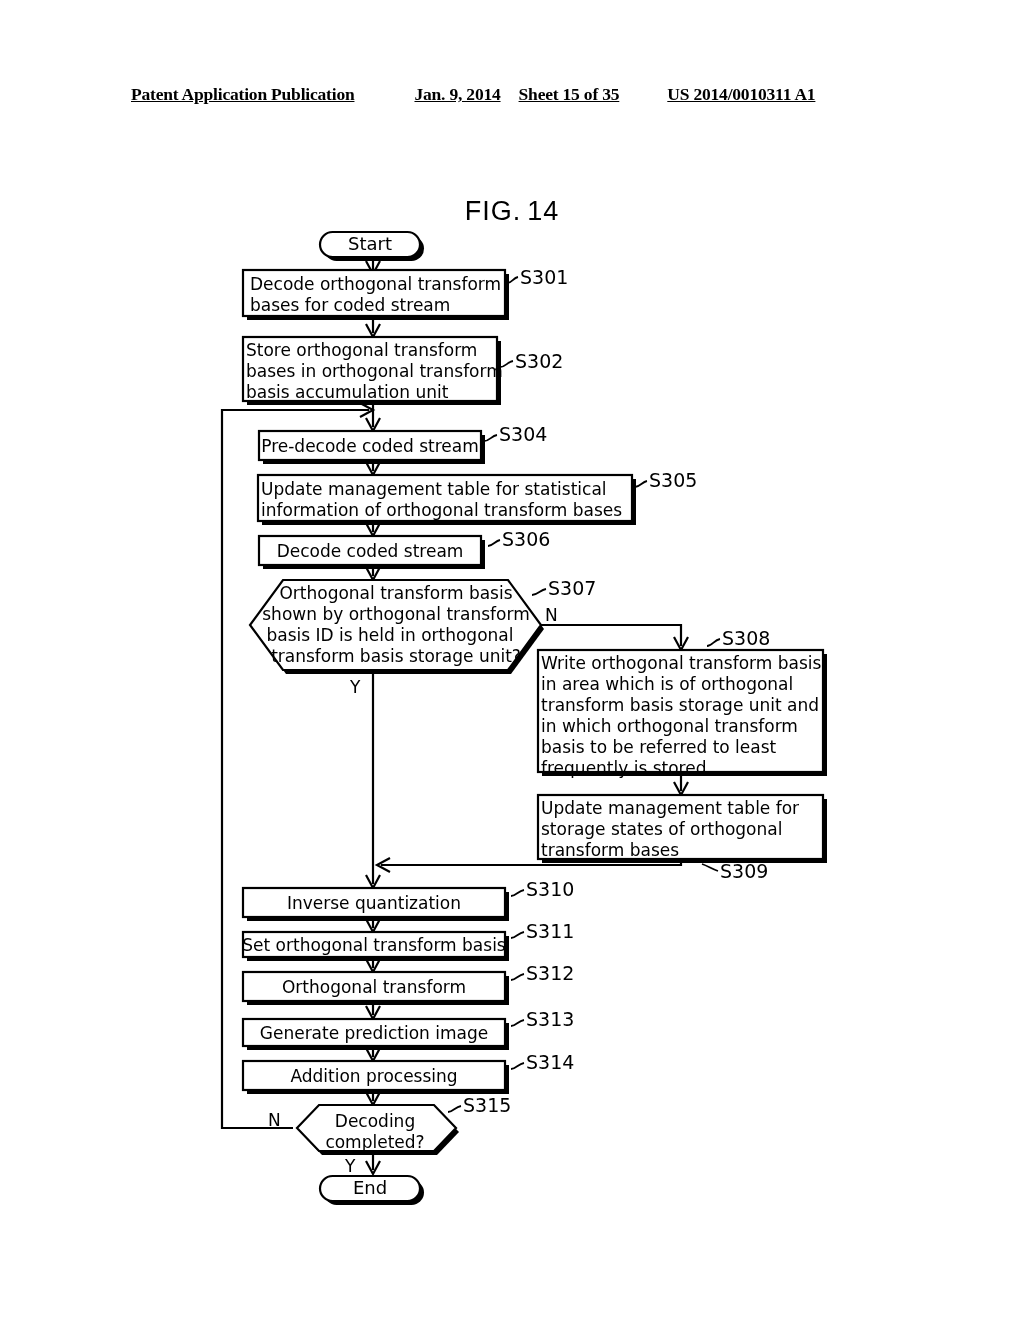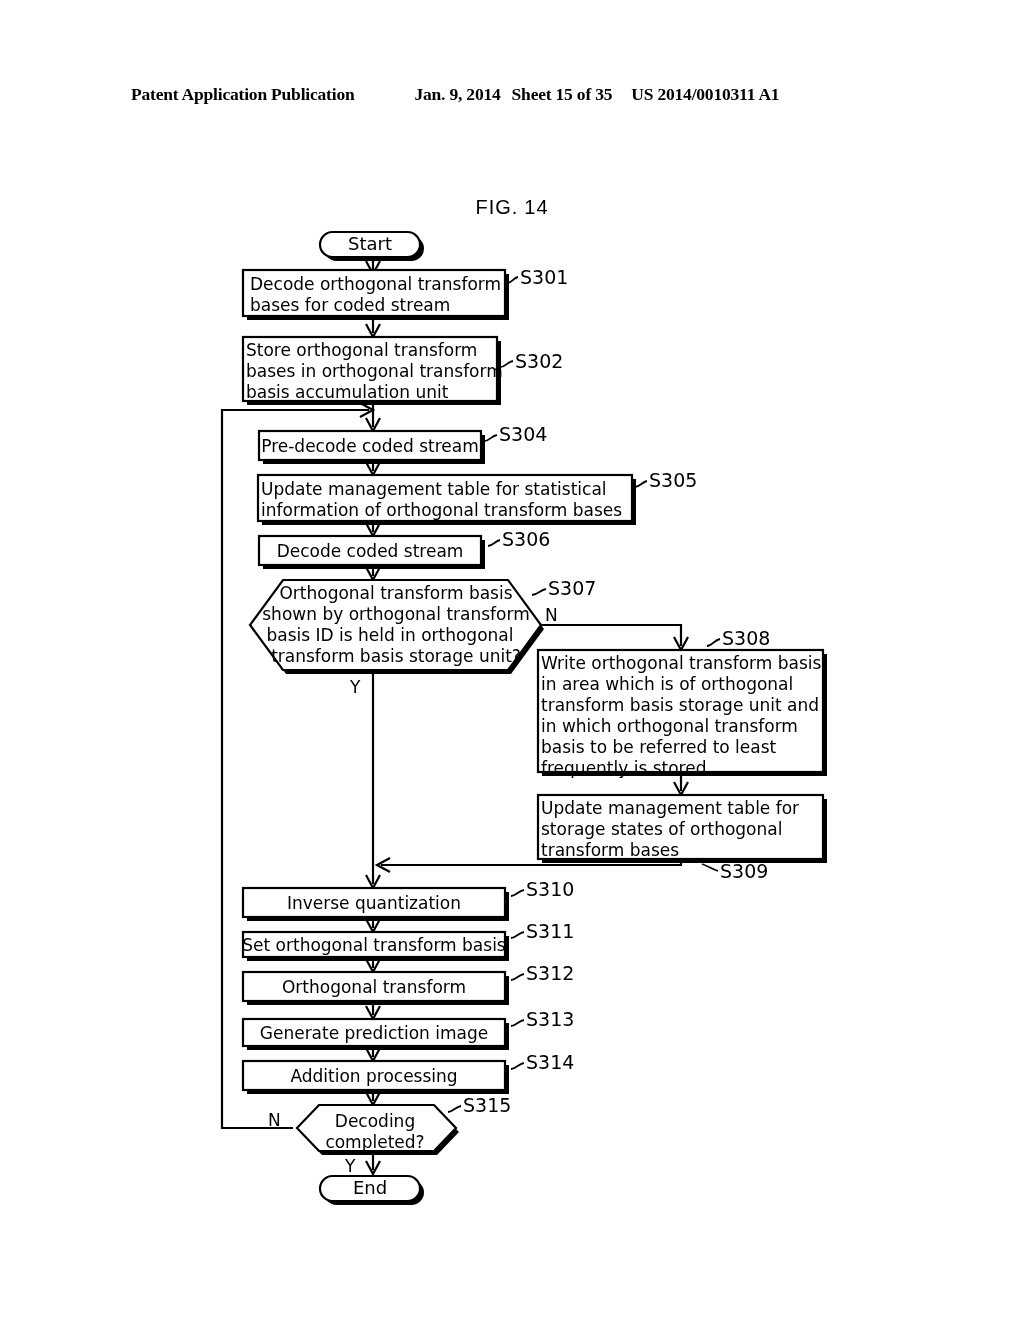--- a/index.html
+++ b/index.html
@@ -24,34 +24,35 @@
     left: 131px;
     width: 762px;
     height: 24px;
     display: flex;
     align-items: baseline;
     font-family: "Liberation Serif", serif;
     font-weight: bold;
     font-size: 17.5px;
     letter-spacing: -0.2px;
     white-space: nowrap;
+    text-decoration: underline;
   }
   .hdr-pub   { flex: 0 0 auto; }
   .hdr-date  { flex: 0 0 auto; margin-left: 60px; }
-  .hdr-sheet { flex: 0 0 auto; margin-left: 11px; }
-  .hdr-num   { flex: 0 0 auto; margin-left: 19px; }
+  .hdr-sheet { flex: 0 0 auto; margin-left: 18px; }
+  .hdr-num   { flex: 0 0 auto; margin-left: 48px; }
 
   
   .fig-title {
     position: absolute;
     top: 196px;
     left: 0;
     width: 1024px;
     text-align: center;
-    font-size: 20px;
+    font-size: 27px;
     letter-spacing: 1px;
   }
   .fig-title .fig-label { margin-right: 6px; }
 
   #flow-svg {
     position: absolute;
     top: 0;
     left: 0;
     width: 1024px;
     height: 1320px;

